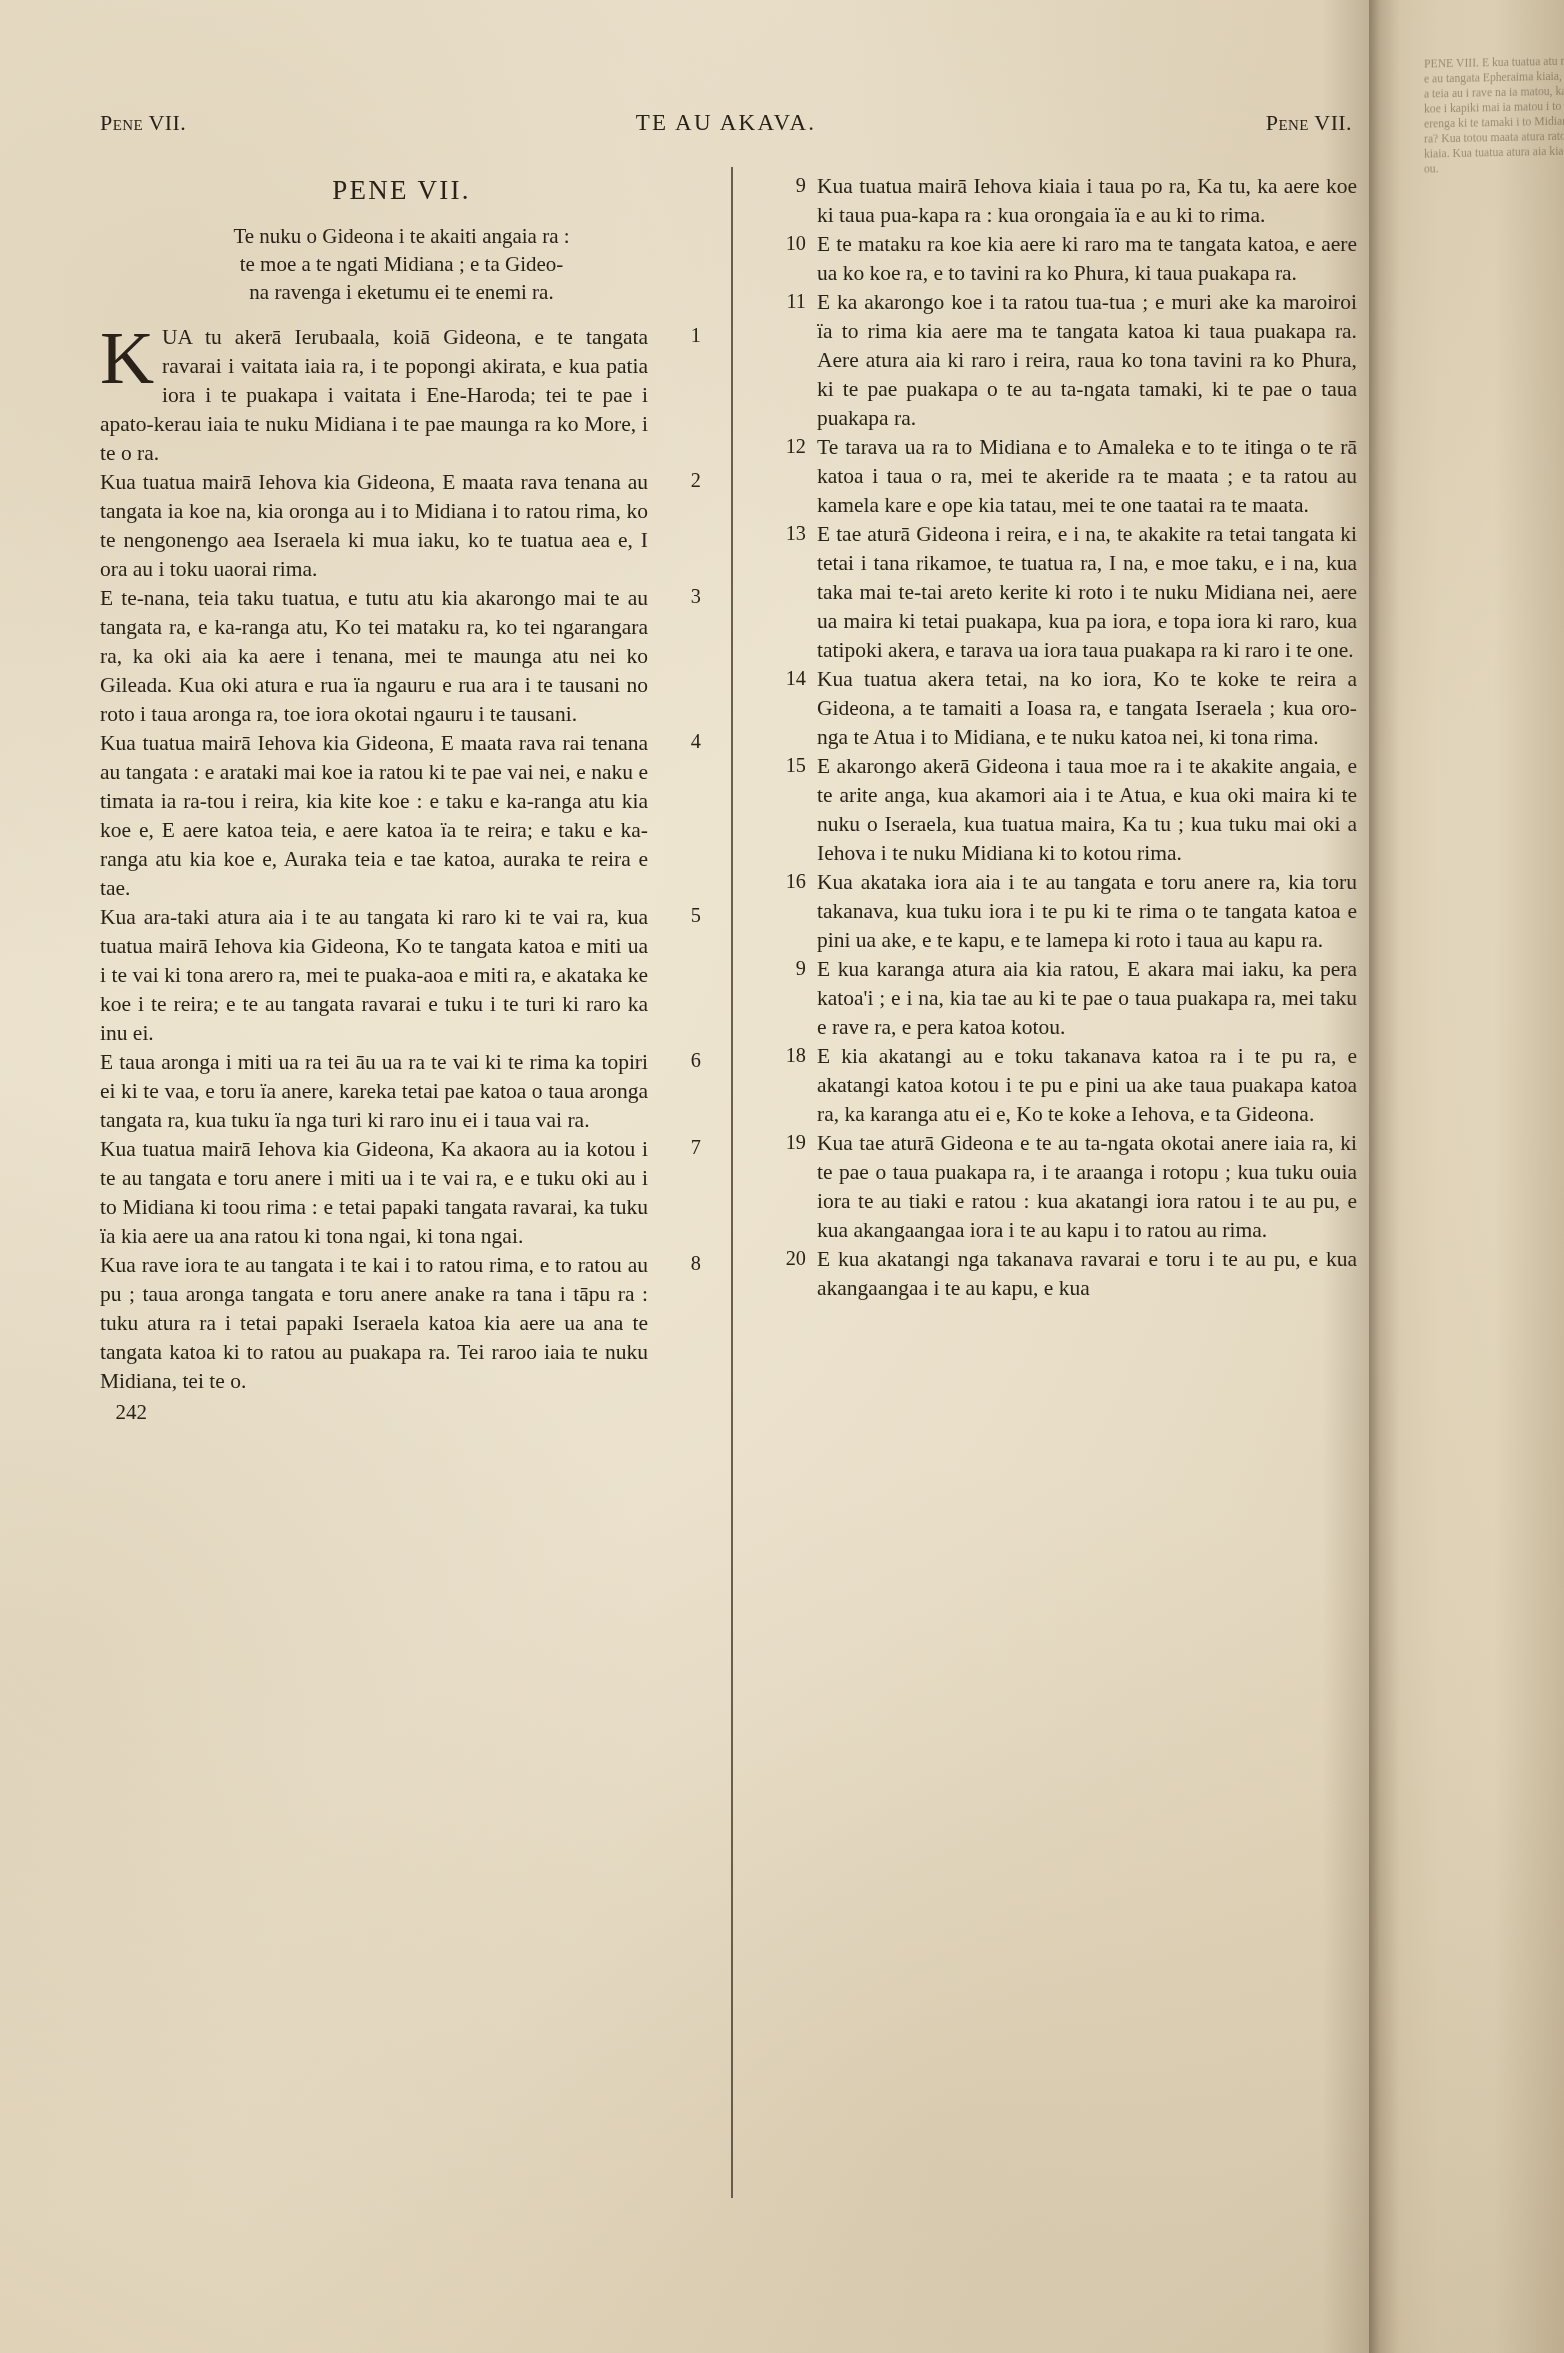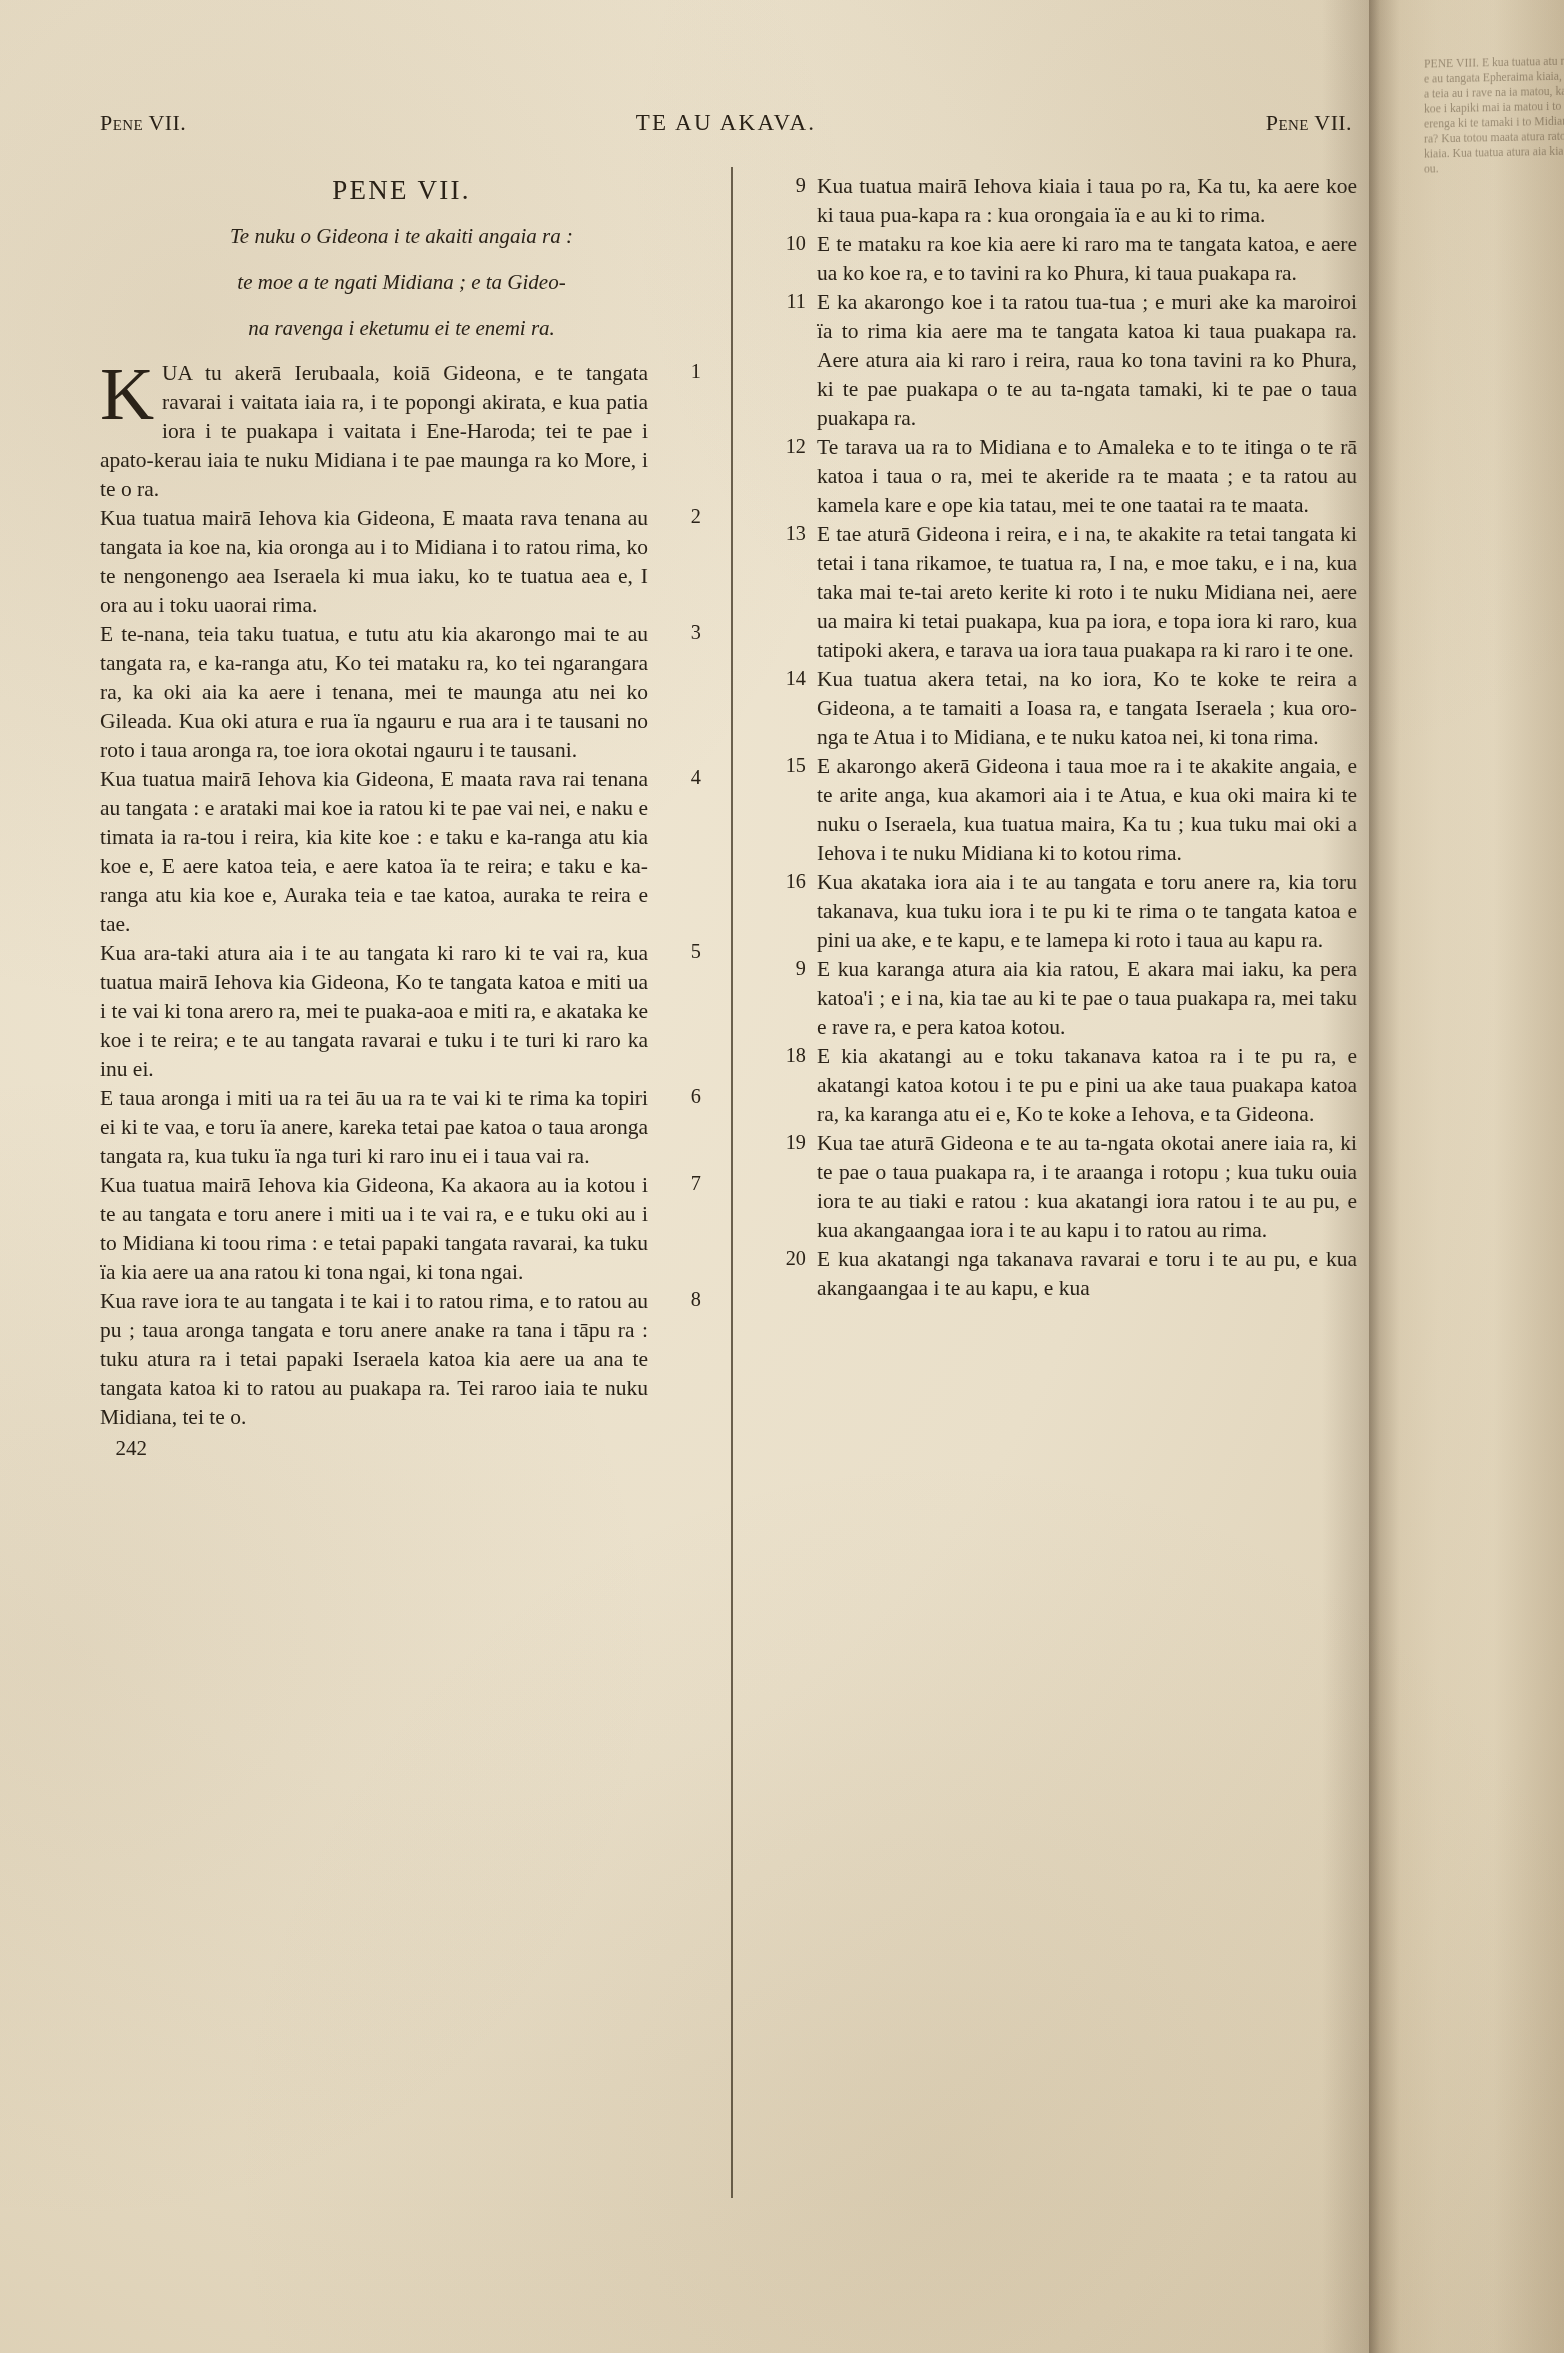--- a/index.html
+++ b/index.html
@@ -117,27 +117,26 @@
   }
   .col.right { margin-left: 59px; }
 
   .chap-title {
     text-align: center;
     font-size: 27px;
     letter-spacing: 2.3px;
     margin: 3.1px 0 15.6px 0;
   }
   .argument {
-    font-style: italic;
     font-size: 21px;
     line-height: 28px;
     text-align: center;
     margin-bottom: 17px;
   }
-  .argument .l2, .argument .l3 { display: block; margin-top: 18px; }
+  .argument .l2, .argument .l3 { display: block; }
 
   
   .vrow {
     display: flex;
     align-items: flex-start;
   }
   .vnum {
     flex: 0 0 45px;
     font-size: 20.3px;
     text-align: right;

